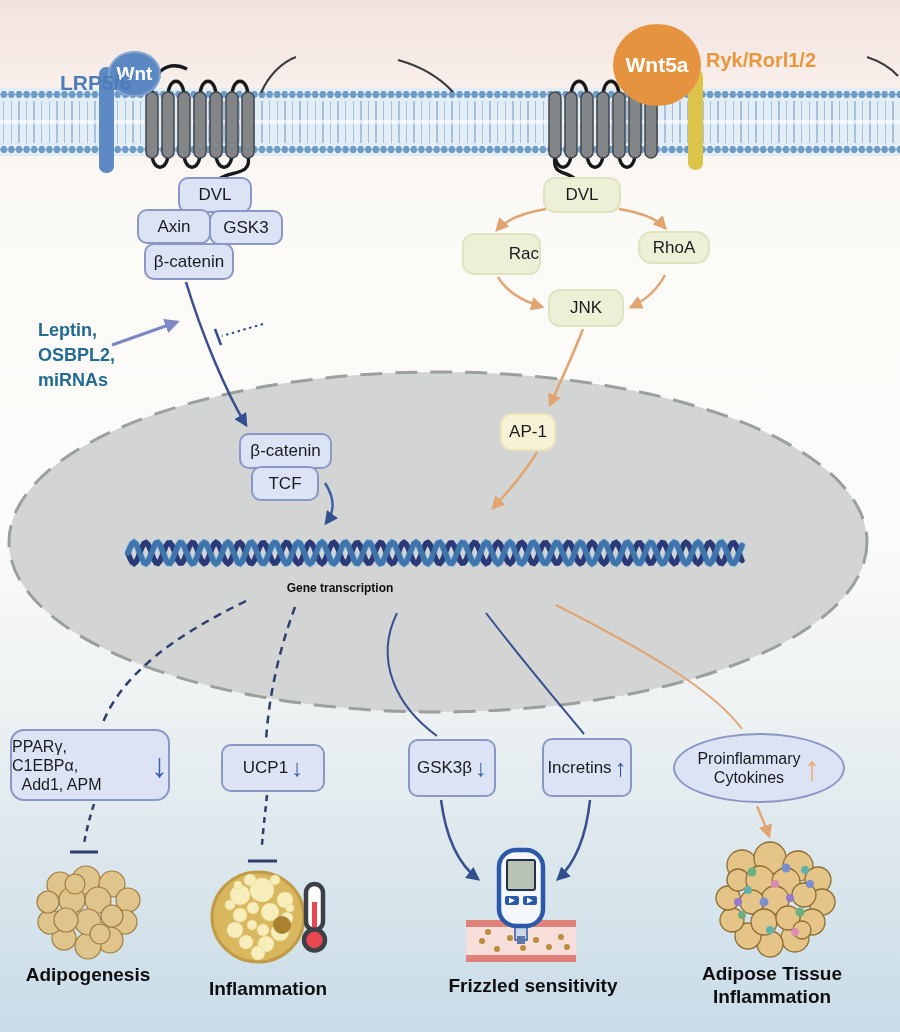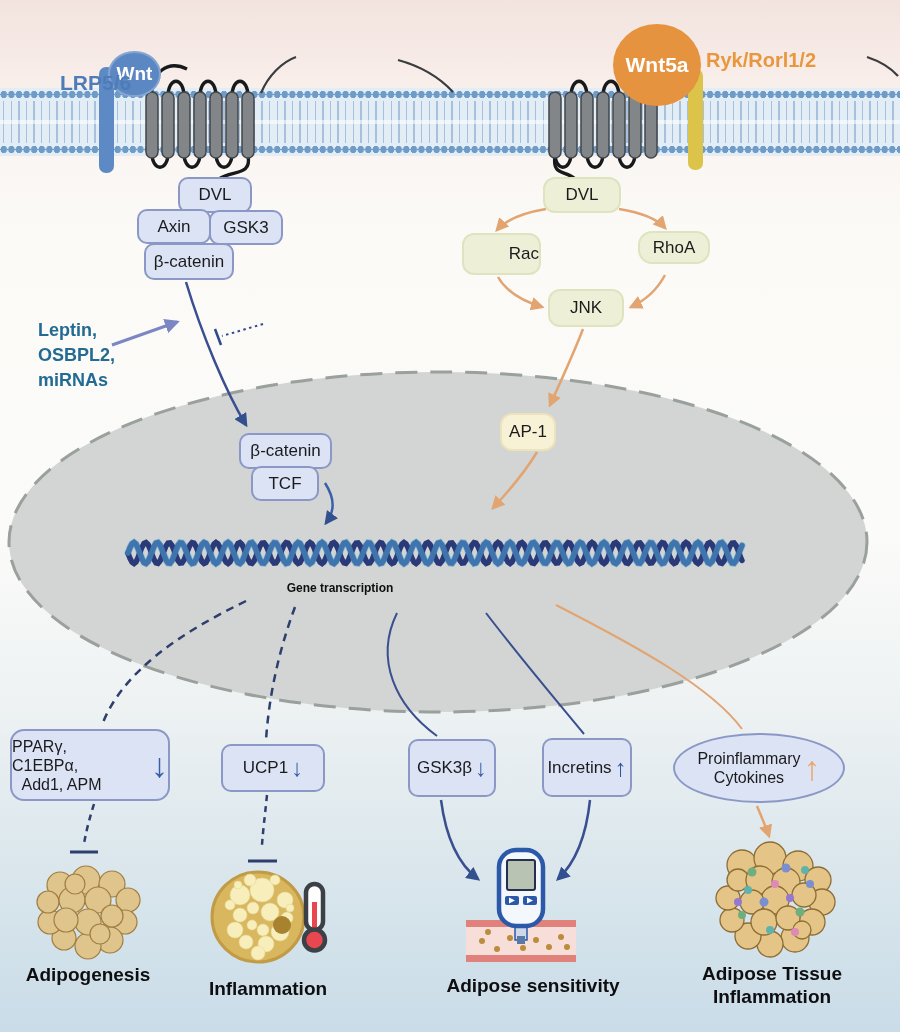--- a/index.html
+++ b/index.html
@@ -357,19 +357,19 @@
   <div class="pbox ell" style="left:673px;top:733px;width:172px;height:70px;">
     <span class="stack">
       <span>Proinflammary</span>
       <span>Cytokines</span>
     </span>
     <span class="dir upor bigdir">↑</span>
   </div>
 
   <div class="proc" style="left:8px;top:963px;width:160px;">Adipogenesis</div>
   <div class="proc" style="left:188px;top:977px;width:160px;">Inflammation</div>
-  <div class="proc" style="left:433px;top:974px;width:200px;">Adipose sensitivity</div>
+  <div class="proc" style="left:433px;top:974px;width:200px;">Frizzled sensitivity</div>
   <div class="proc" style="left:682px;top:962px;width:180px;">
     <span>Adipose Tissue</span><br>
     <span>Inflammation</span>
   </div>
 
 </div>
 
 </body></html>

